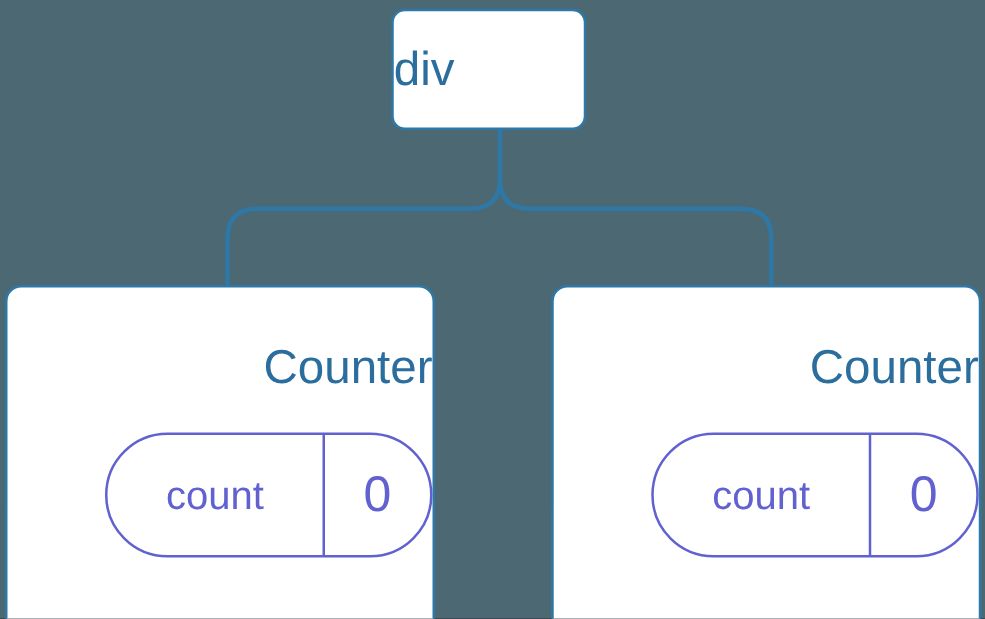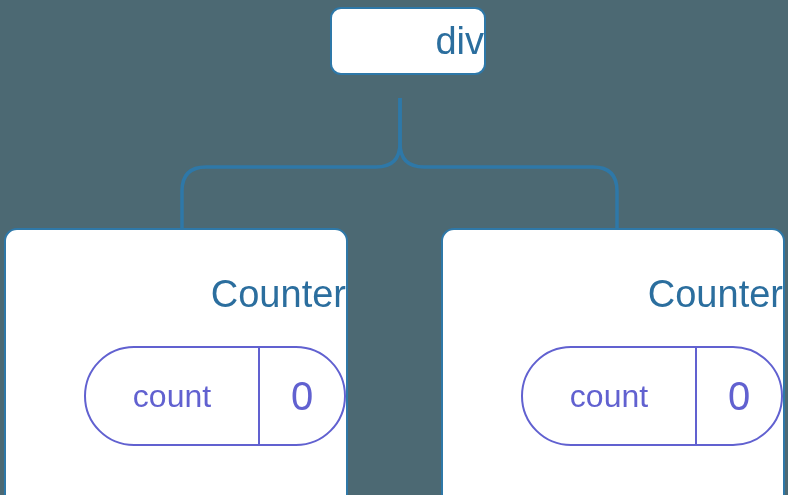--- a/index.html
+++ b/index.html
@@ -20,26 +20,26 @@
   .connector{
     position:absolute;left:0;top:0;width:788px;height:495px;
   }
   .connector path{
     fill:none;
     stroke:var(--line-blue);
     stroke-width:3.5;
   }
   .node-root{
     position:absolute;
-    left:330px;top:7px;width:156px;height:68px;
+    left:313px;top:7px;width:156px;height:97px;
     background:var(--node-fill);
     border:2.5px solid var(--line-blue);
     border-radius:11px;
     box-sizing:border-box;
-    display:flex;align-items:center;justify-content:flex-end;
+    display:flex;align-items:center;justify-content:flex-start;
   }
   .node-root-label{
     color:var(--node-text-blue);
     font-size:38px;
     line-height:1;
   }
   .card{
     position:absolute;
     top:228px;width:344px;height:318px;
     background:var(--node-fill);

